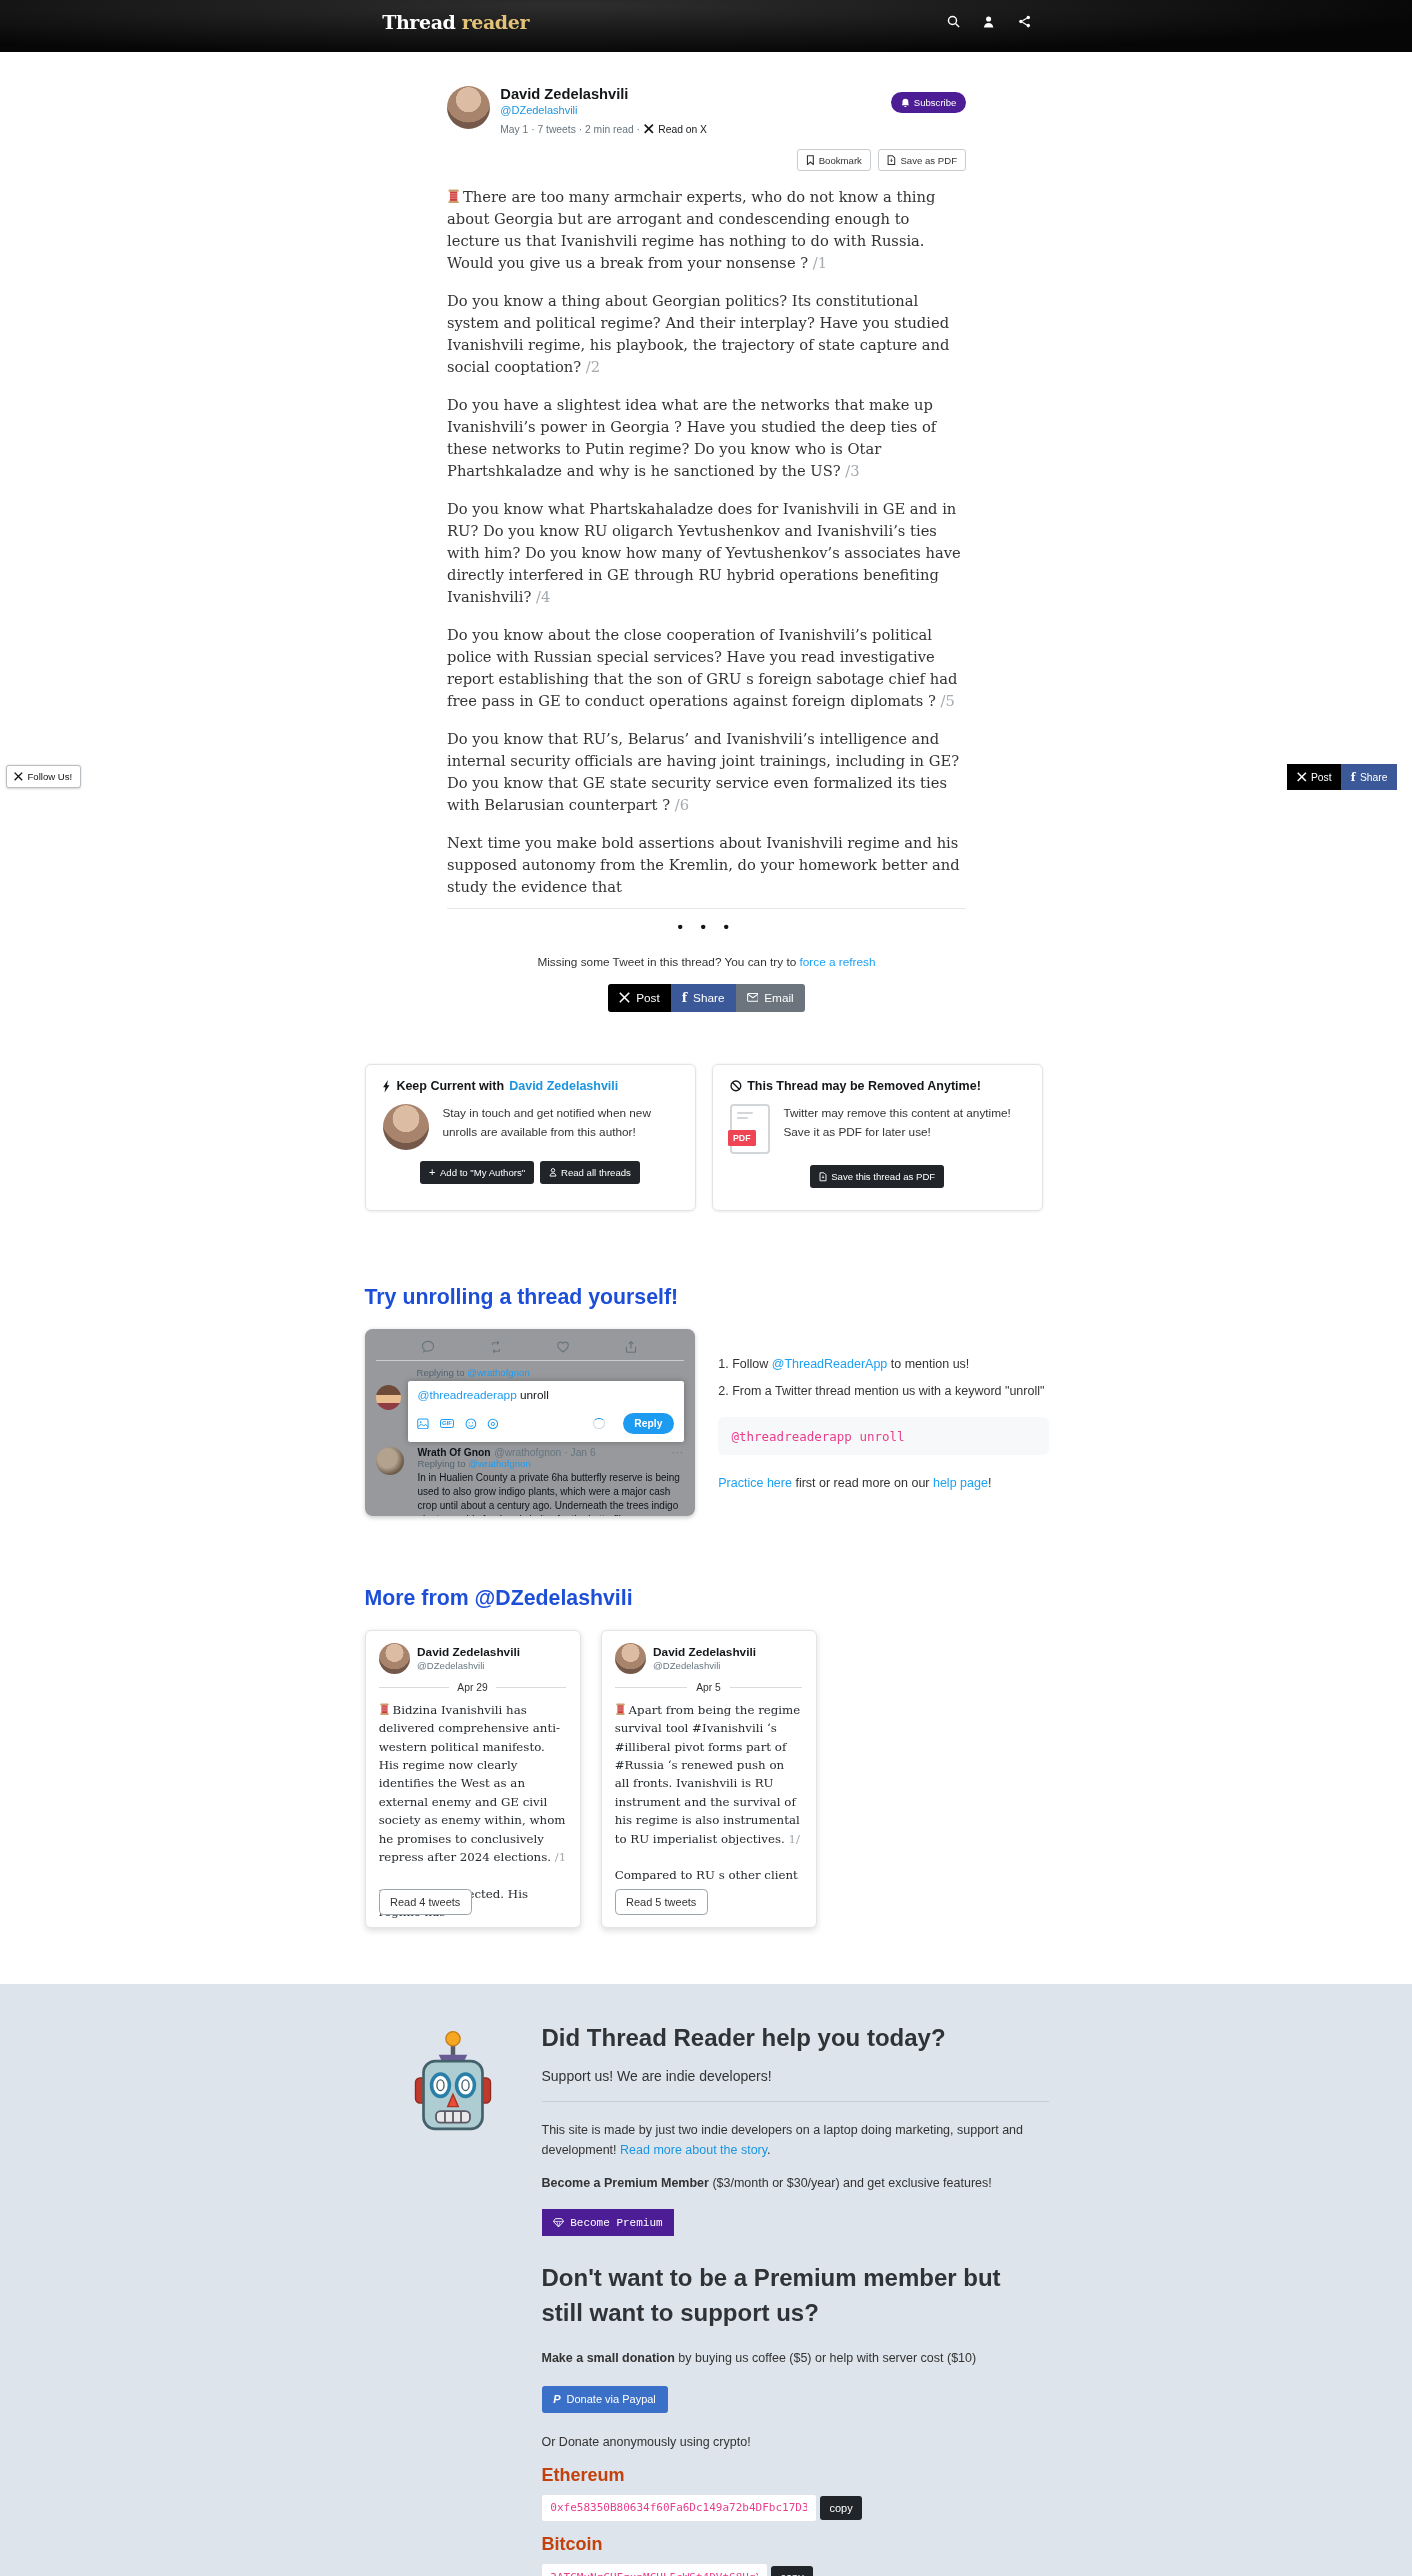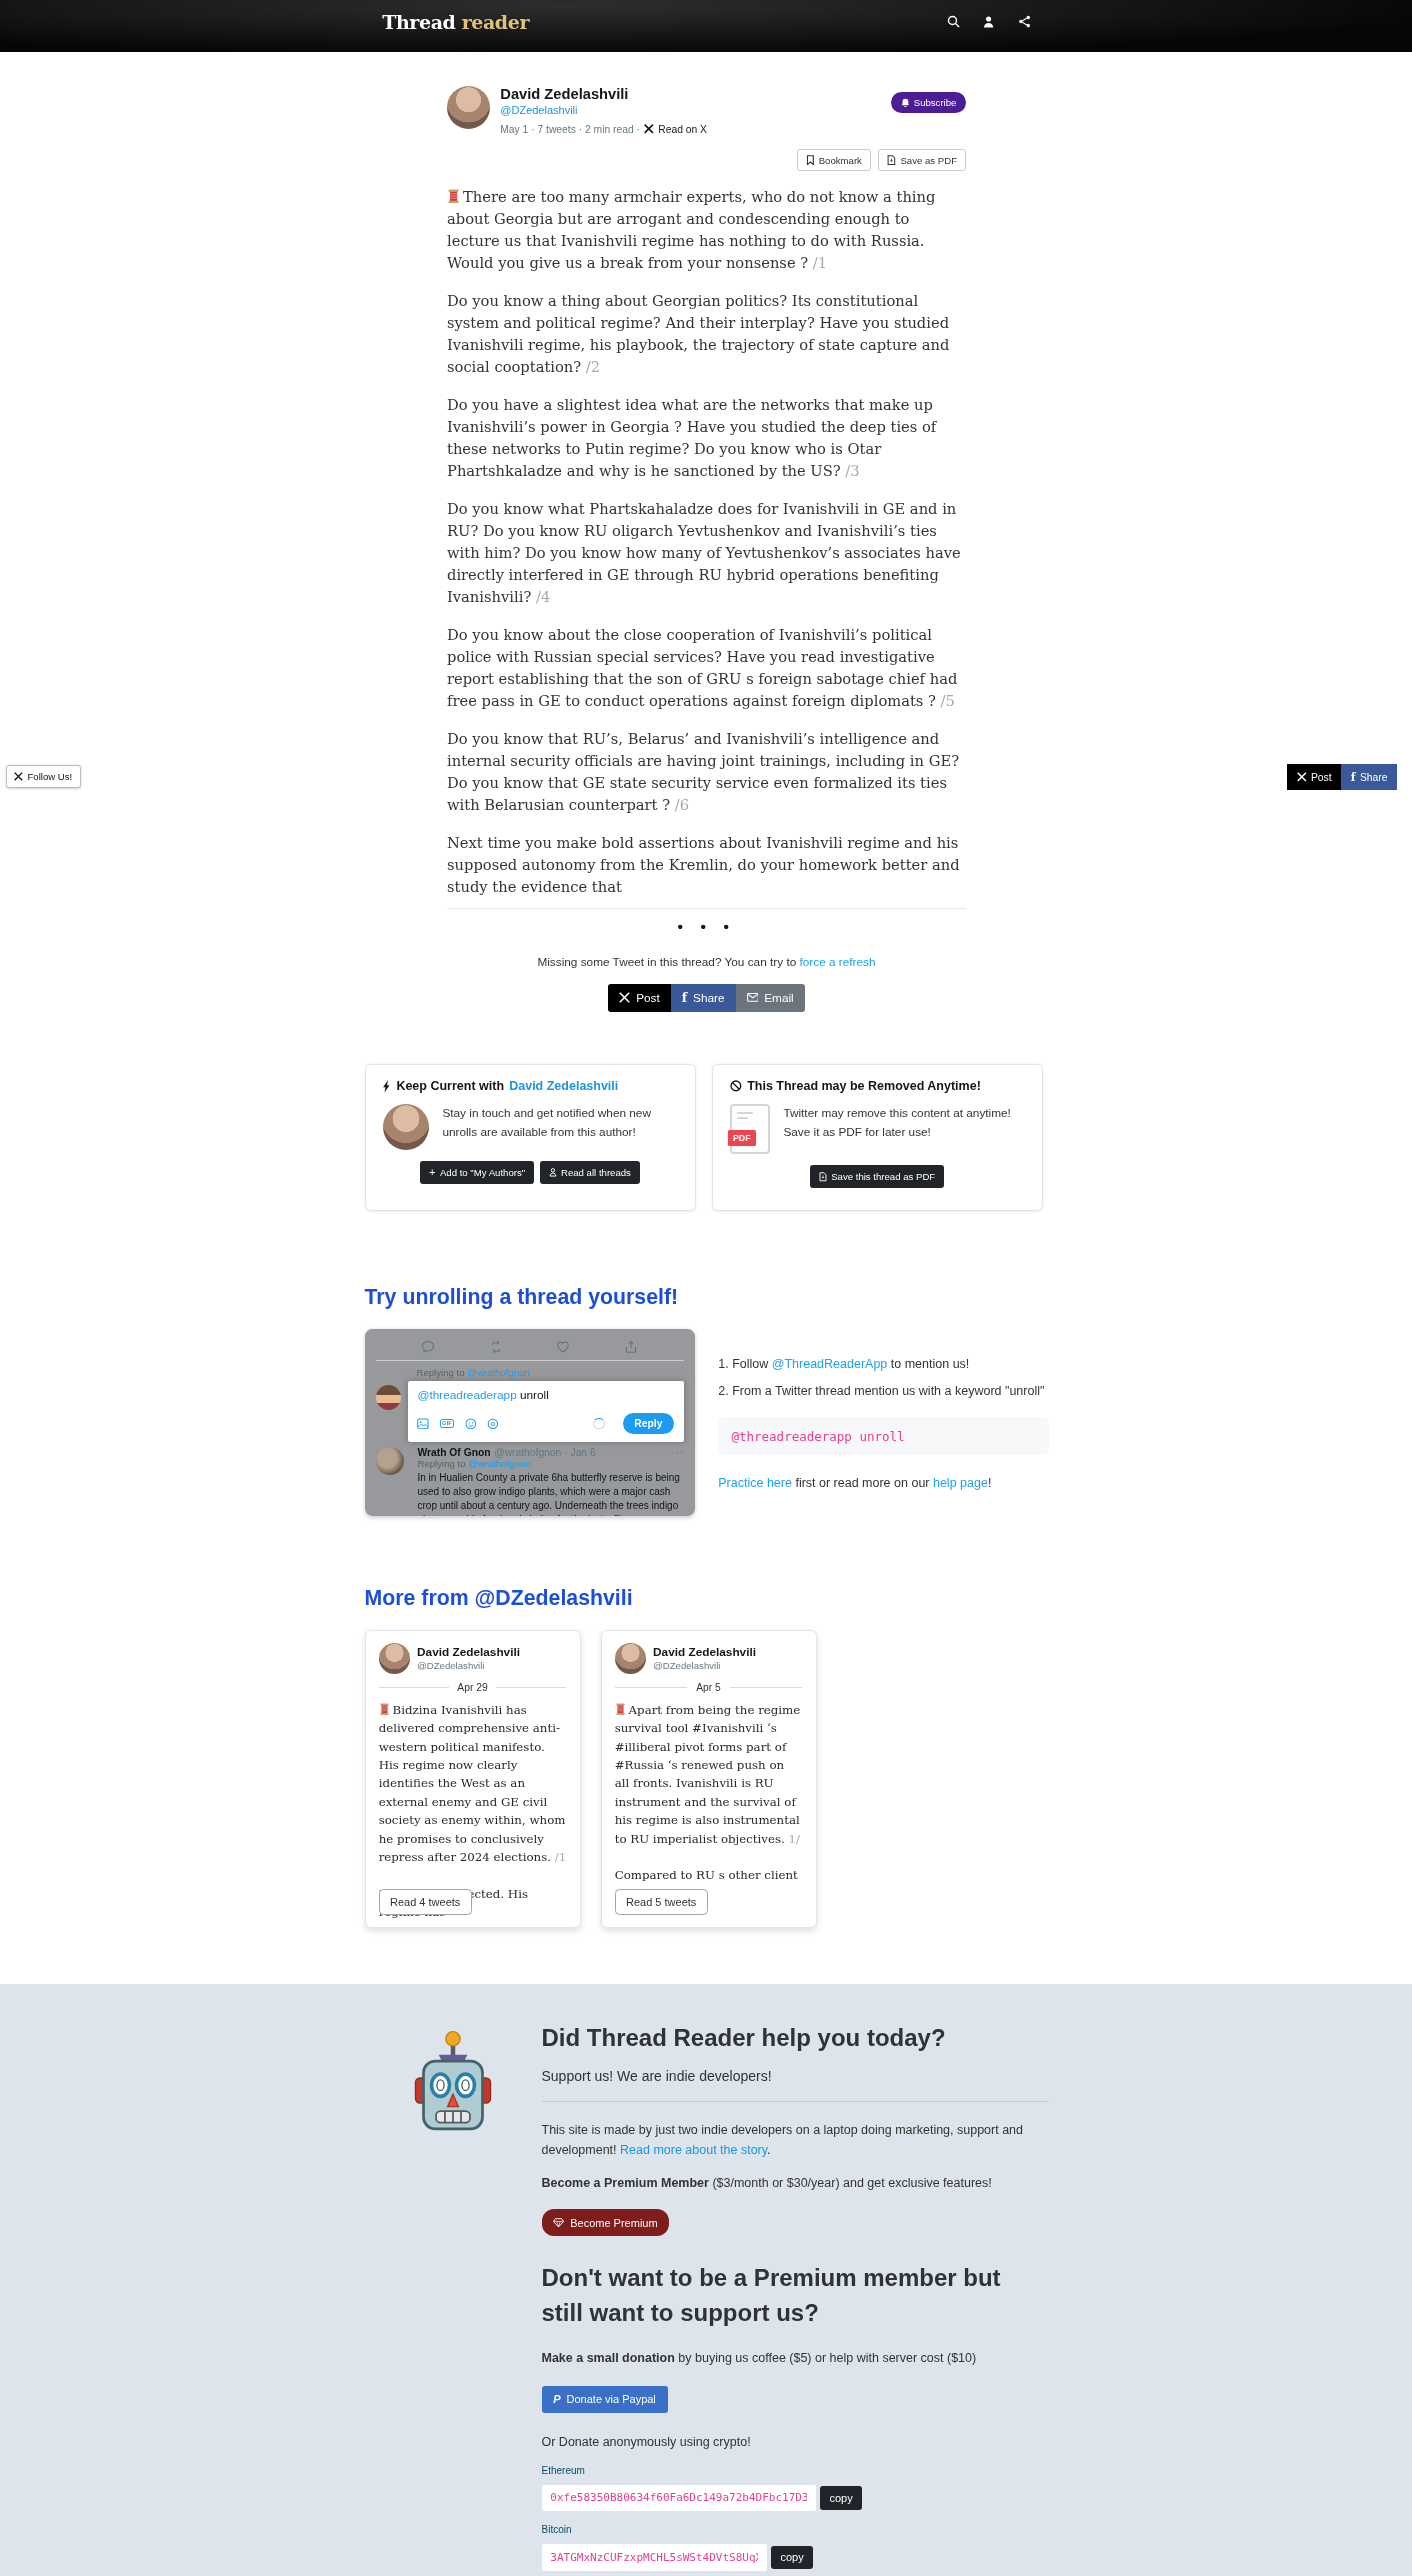--- a/index.html
+++ b/index.html
@@ -118,27 +118,27 @@
 
   
   .support { background:#dde4eb; margin-top:56px; padding:40px 0 0; }
   .support-inner { width:684px; margin:0 auto; display:flex; }
   .robot-col { width:177px; flex:0 0 auto; padding-top:4.4px; text-align:center; }
   .sup-col { flex:1; }
   .sup-h { font-size:24px; font-weight:bold; color:#2f3337; margin:0 0 16px; }
   .sup-lead { font-size:14px; margin:0 0 17.7px; }
   .sup-hr { border:none; border-top:0.7px solid #c6cdd4; margin:0 0 17.7px; }
   .sup-p { font-size:12.5px; line-height:1.6; margin:0 0 13.2px; }
-  .premium-btn { background:#7f1d1d; color:#fff; border:none; border-radius:12px; font-size:11px; padding:7.4px 11.8px;
-    display:inline-flex; align-items:center; gap:5.9px; cursor:pointer; margin:2.9px 0 20.6px; }
+  .premium-btn { background:#4c1d95; color:#fff; border:none; border-radius:0; font-size:11px; padding:7.4px 11.8px;
+    display:inline-flex; align-items:center; gap:5.9px; cursor:pointer; margin:2.9px 0 20.6px;font-family:Liberation Mono, monospace; }
   .dont-h { font-size:24px; font-weight:bold; color:#2f3337; line-height:1.45; margin:4.4px 0 17.7px; max-width:515px; }
   .paypal-btn { background:#3b70c9; color:#fff; border:none; border-radius:2.9px; font-size:11px; padding:7.4px 11.8px;
     display:inline-flex; align-items:center; gap:5.9px; cursor:pointer; margin:4.4px 0 19px; }
   .pp-glyph { font-weight:bold; font-style:italic; font-size:11px; }
-  .crypto-h { font-size:10px; font-weight:normal; margin:2.9px 0 8.8px; color:#0c4a6e; }
+  .crypto-h { font-size:18px; font-weight:bold; margin:2.9px 0 8.8px; color:#c2410c; }
   .addr-row { display:flex; align-items:center; margin-bottom:13.2px; }
   .addr { height:26.5px; border:none; border-radius:2.2px; background:#fff; padding:0 8.8px;
     font-family:"DejaVu Sans Mono", monospace; font-size:11px; color:#e83e8c; }
   .addr.eth { width:274px; } .addr.btc { width:225px; }
   .copy-btn { margin-left:4.4px; background:#212529; color:#fff; border:none; border-radius:2.9px; font-size:11px; padding:5.9px 9.6px; cursor:pointer; }
 
   
   .follow-us { position:absolute; left:5.9px; top:765px; background:#fff; border:0.7px solid #b9bec3; border-radius:2.9px;
     box-shadow:0 0.7px 2.2px rgba(0,0,0,.18); font-size:9.6px; color:#111; padding:5.2px 7.4px;
     display:flex; align-items:center; gap:4.4px; cursor:pointer; }

